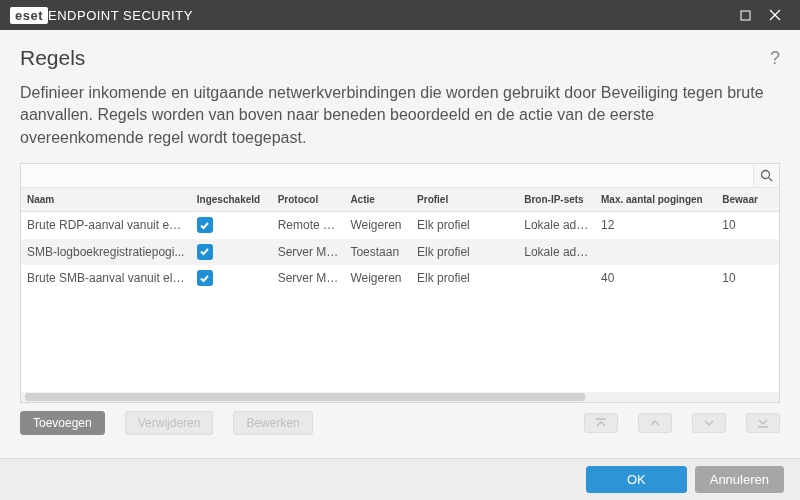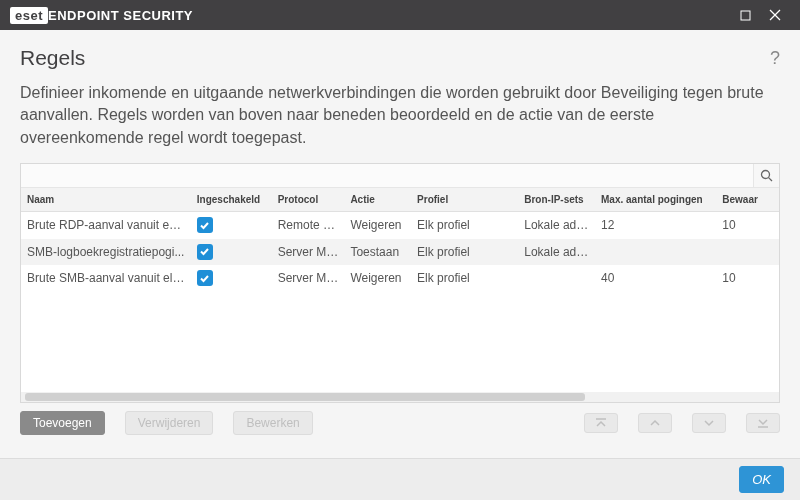--- a/index.html
+++ b/index.html
@@ -25,21 +25,21 @@
   letter-spacing: 0.5px;
 }
 .titlebar .brand-eset {
   background: #fff;
   color: #414042;
   padding: 1px 5px;
   margin-right: 0;
   font-weight: 700;
   border-radius: 2px;
 }
-.titlebar .brand-rest { font-weight: 700; font-size: 13px; }
+.titlebar .brand-rest { font-weight: 400; font-size: 13px; }
 .titlebar .spacer { flex: 1; }
 .titlebar .winbtn {
   width: 30px;
   height: 30px;
   display: flex;
   align-items: center;
   justify-content: center;
   cursor: pointer;
 }
 .content {
@@ -200,23 +200,22 @@
   display: flex;
   align-items: center;
   justify-content: flex-end;
   padding: 0 16px;
   gap: 8px;
 }
 .btn.ok {
   background: #2e94d6;
   color: #fff;
   border: 1px solid #2e94d6;
-  padding: 5px 12px;
+  padding: 5px 40px;
   font-size: 13px;
-  font-style: italic;
 }
 .btn.cancel {
   background: #a6a6a6;
   color: #fff;
   border: 1px solid #a6a6a6;
   padding: 5px 14px;
   font-size: 13px;
 }
 </style>
 </head>
@@ -359,13 +358,14 @@
       <svg width="12" height="12" viewBox="0 0 12 12">
           <polyline points="2,3 6,7 10,3" fill="none" stroke="#bfbfbf" stroke-width="1.5"></polyline>
           <line x1="1" y1="10" x2="11" y2="10" stroke="#bfbfbf" stroke-width="1.5"></line>
         </svg>
     </button>
   </div>
 </div>
 
 <div class="footer">
   <button class="btn ok">OK</button>
+  <button class="btn cancel">Annuleren</button>
 </div>
 
 </body></html>

